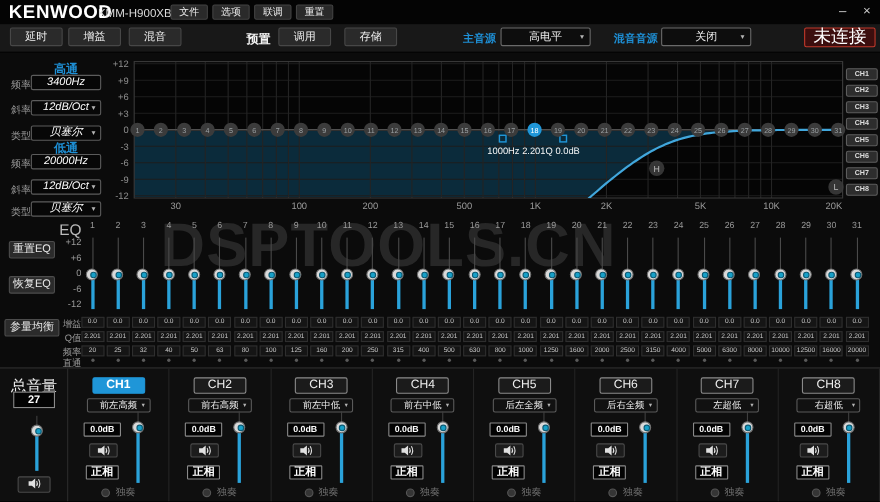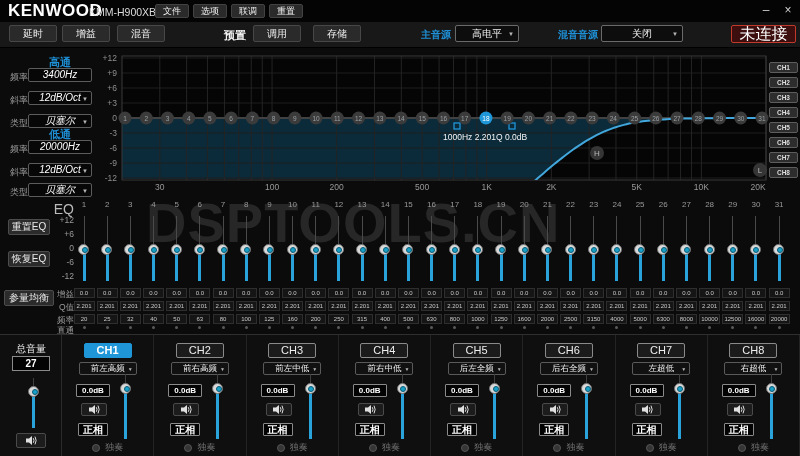--- a/index.html
+++ b/index.html
@@ -65,21 +65,21 @@
            font-size:8px;font-weight:bold;color:#fff;text-align:center;line-height:11px;border-radius:1px;}
   .spkbtn{position:absolute;left:19px;top:68px;width:26px;height:13px;background:#1c1c1c;border:1px solid #4a4a4a;
           border-radius:2px;text-align:center;line-height:10px;}
   .phasebox{position:absolute;left:16px;top:88px;width:30px;height:13px;background:#030303;border:1px solid #8a8a8a;
             font-size:10px;font-weight:bold;color:#fff;text-align:center;line-height:11px;border-radius:1px;}
   .cslider-g{position:absolute;top:39px;width:1px;height:65px;background:#3f3f3f;}
   .cslider-b{position:absolute;top:53px;width:3px;height:51px;background:#2aa2da;}
   .solo{position:absolute;left:0;top:106px;width:100%;display:flex;justify-content:center;align-items:center;gap:5px;}
   .solodot{width:8px;height:8px;border-radius:50%;background:#353535;border:1px solid #555;}
   .sololabel{font-size:9px;color:#6f6f6f;}
-  #mvol-label{position:absolute;left:0;top:342px;width:62px;text-align:center;font-size:10px;color:#f0f0f0;}
+  #mvol-label{position:absolute;left:0;top:342px;width:62px;text-align:center;font-size:14px;color:#f0f0f0;}
   #mvol-box{position:absolute;left:12px;top:356px;width:38px;height:15px;background:#030303;border:1px solid #8a8a8a;
             font-size:10px;font-weight:bold;color:#fff;text-align:center;line-height:13px;}
   #mvol-spk{position:absolute;left:16px;top:433px;width:30px;height:15px;background:#1c1c1c;border:1px solid #4a4a4a;
             border-radius:2px;text-align:center;line-height:12px;}
 </style>
 </head>
 <body>
 
 <div id="app">
 
@@ -95,21 +95,21 @@
   </div>
 
   <div id="toolbar"></div>
   <div class="tbtn" style="left:9px;top:25px;width:48px">延时</div>
   <div class="tbtn" style="left:62px;top:25px;width:48px">增益</div>
   <div class="tbtn" style="left:117px;top:25px;width:48px">混音</div>
   <div class="tlabel" style="left:224px;top:28px">预置</div>
   <div class="tbtn" style="left:253px;top:25px;width:48px">调用</div>
   <div class="tbtn" style="left:313px;top:25px;width:48px">存储</div>
   <div class="bluelabel" style="left:421px;top:28px">主音源</div>
-  <div class="dropdown" style="left:455px;top:25px;width:64px">
+  <div class="dropdown" style="left:455px;top:25px;width:82px">
     <span>高电平</span>
     <span class="arr">▼</span>
   </div>
   <div class="bluelabel" style="left:558px;top:28px">混音音源</div>
   <div class="dropdown" style="left:601px;top:25px;width:82px">
     <span>关闭</span>
     <span class="arr">▼</span>
   </div>
   <div id="connectbtn">未连接</div>
 

